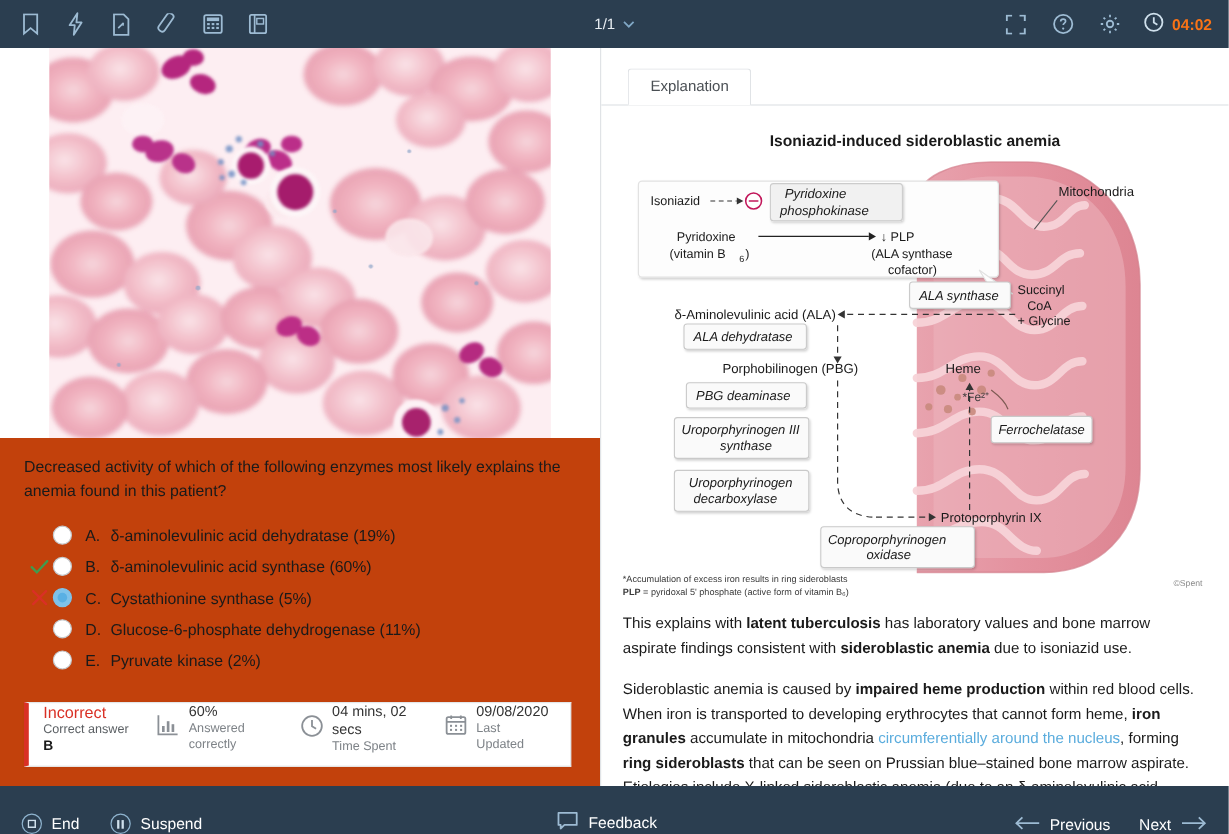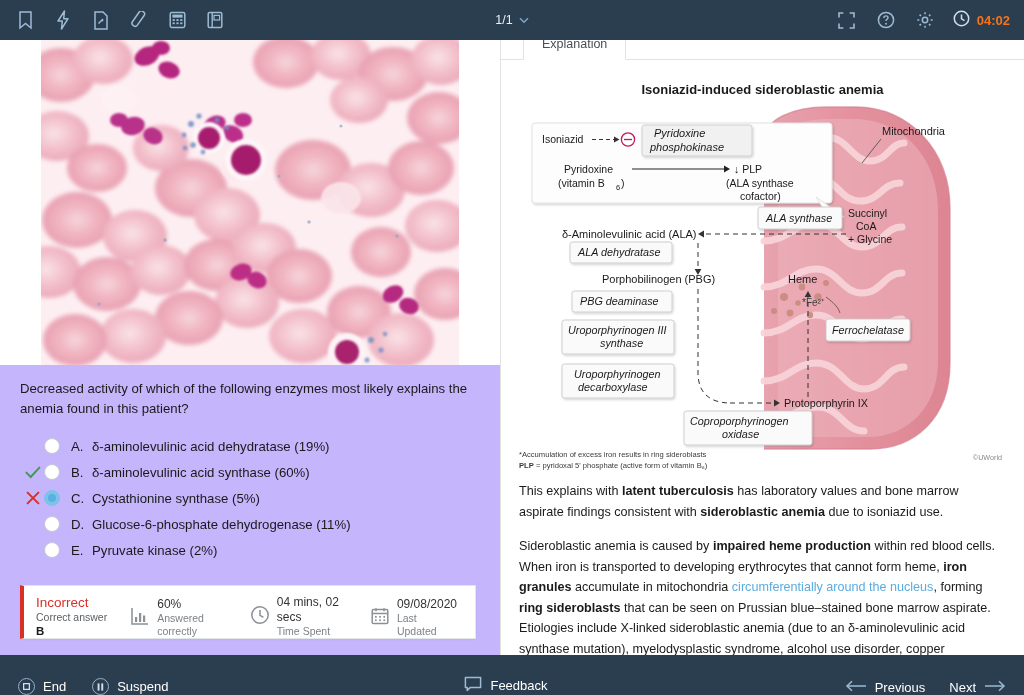--- a/index.html
+++ b/index.html
@@ -36,21 +36,21 @@
     margin-left: auto; display: flex; align-items: center; gap: 17px;
   }
   .timer { display: flex; align-items: center; gap: 7px; color: #f97316; font-size: 13px; font-weight: bold; }
 
   
   .main { flex: 1; display: flex; min-height: 0; background: #fff; position: relative; }
 
   
   .leftpane {
     width: 500px; flex: 0 0 500px; position: relative; overflow: hidden;
-    background: #c4b5fd; padding: 0;
+    background: #c2410c; padding: 0;
   }
   .smear-wrap { width: 500px; height: 325px; overflow: hidden; position: relative; background:#fff; }
   .smear {
     position: absolute; left: 41px; top: 0; width: 418px; height: 325px;
     overflow: hidden;
     background: #fdf0f3;
   }
   .smear svg { display: block; }
 
   .qtext {
@@ -72,37 +72,37 @@
     content: ""; position: absolute; inset: 3px; border-radius: 50%;
     background: #59b0e4;
   }
   .clabel { font-size: 13.2px; color: #1a1a1a; display: flex; gap: 9px; }
   .cletter { width: 12px; display: inline-block; }
 
   
   .results {
     margin: 22px 20px 12px 20px; width: 456px; height: 54px;
     border: 1px solid #e3e6e8; border-left: 4px solid #d93025;
-    background: #fff; display: flex; align-items: flex-end;
+    background: #fff; display: flex; align-items: flex-start;
     box-shadow: 0 1px 2px rgba(0,0,0,.04);
   }
   .res-status { width: 120px; padding-left: 12px; }
   .res-status .st { color: #d93025; font-size: 13.5px; line-height: 16px; }
   .res-status .ca { color: #5a5f63; font-size: 10.5px; line-height: 13px; }
   .res-status .ans { color: #1a1a1a; font-size: 11.5px; font-weight: bold; line-height: 14px; }
   .stat { display: flex; align-items: center; gap: 7px; padding-right: 18px; }
   .stat .sv { font-size: 12px; color: #333; line-height: 15px; }
   .stat .sl { font-size: 10.5px; color: #7d8287; line-height: 13px; }
 
   
   .rightpane {
     flex: 1; position: relative; background: #fff; overflow: hidden;
     border-left: 1px solid #e0e3e6;
   }
-  .tabrow { height: 20px; padding-left: 22px; display: flex; align-items: flex-end; position: relative; }
+  .tabrow { height: 48px; padding-left: 22px; display: flex; align-items: flex-end; position: relative; }
   .tabrow::after {
     content: ""; position: absolute; left: 0; right: 0; bottom: 0; height: 1px; background: #e0e3e6;
   }
   .tab {
     padding: 7px 18px 8px 18px; font-size: 12.5px; color: #4a4f54; background: #fff;
     border: 1px solid #e0e3e6; border-bottom: 1px solid #fff;
     border-radius: 3px 3px 0 0; position: relative; z-index: 2; cursor: pointer;
     margin-top: 6px;
   }
   .rp-scroll { height: 622px; overflow: hidden; padding: 0 18px 0 18px; }
@@ -619,21 +619,21 @@
             </g>
             <text x="306" y="233" font-family="Liberation Sans, sans-serif" font-size="10.8" font-style="italic" fill="#1a1a1a">Ferrochelatase</text>
           </svg>
         </div>
 
         <div style="position:relative;height:26px;margin-top:-2px;">
           <div style="font-size:7.6px;color:#3a3a3a;line-height:11px;">*Accumulation of excess iron results in ring sideroblasts</div>
           <div style="font-size:7.6px;color:#3a3a3a;line-height:11px;">
             <b>PLP</b><span> = pyridoxal 5' phosphate (active form of vitamin B₆)</span>
           </div>
-          <div style="position:absolute;right:4px;top:4px;font-size:7.2px;color:#8a8a8a;">©UWorld</div>
+          <div style="position:absolute;right:4px;top:4px;font-size:7.2px;color:#8a8a8a;">©Spent</div>
         </div>
 
         <div class="expl">
           <p><span>This explains with </span><span style="font-weight: bold;">latent tuberculosis</span><span> has laboratory values and bone marrow aspirate findings consistent with </span><span style="font-weight: bold;">sideroblastic anemia</span><span> due to isoniazid use.</span></p>
           <p><span>Sideroblastic anemia is caused by </span><span style="font-weight: bold;">impaired heme production</span><span> within red blood cells.  When iron is transported to developing erythrocytes that cannot form heme, </span><span style="font-weight: bold;">iron granules</span><span> accumulate in mitochondria </span><span class="hl">circumferentially around the nucleus</span><span>, forming </span><span style="font-weight: bold;">ring sideroblasts</span><span> that can be seen on Prussian blue–stained bone marrow aspirate.  Etiologies include X-linked sideroblastic anemia (due to an δ-aminolevulinic acid synthase mutation), myelodysplastic syndrome, alcohol use disorder, copper deficiency, and certain medications (eg, isoniazid, chloramphenicol, linezolid).</span></p>
         </div>
       </div>
     </div>
   </div>
 

